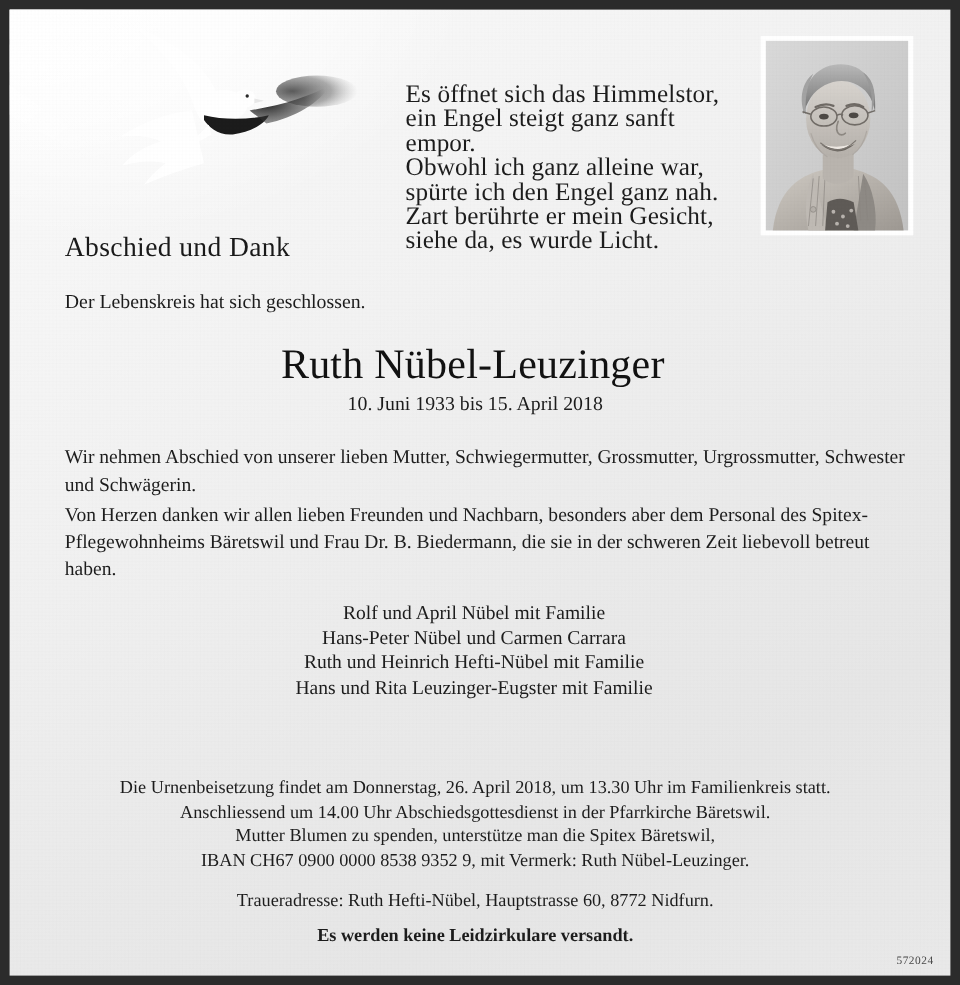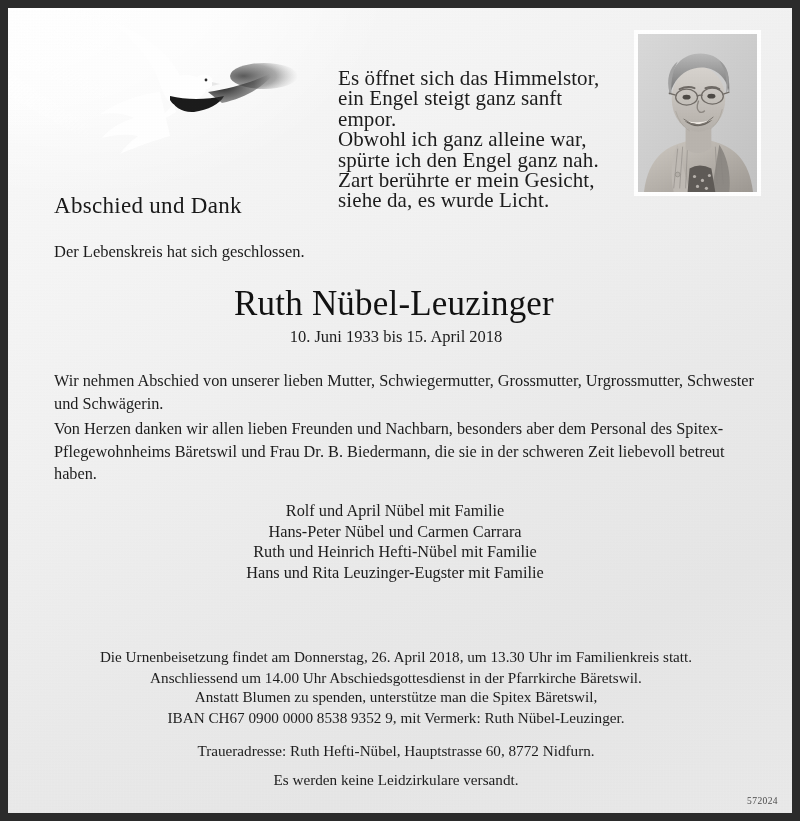--- a/index.html
+++ b/index.html
@@ -147,21 +147,21 @@
     text-align: center;
     font-size: 15.2px;
     line-height: 20.5px;
     color: #1d1d1d;
     padding-right: 8px;
     box-sizing: border-box;
   }
   #footer-ceremony  { top: 639px; }
   #footer-donation  { top: 679px; }
   #footer-address   { top: 733px; }
-  #footer-closing   { top: 762px; }
+  #footer-closing   { top: 762px; font-weight: bold; }
 
   .ref-number {
     position: absolute;
     right: 14px;
     bottom: 7px;
     font-size: 9.5px;
     font-family: Liberation Serif, serif;
     color: #4a4a4a;
     letter-spacing: 0.4px;
   }
@@ -316,21 +316,21 @@
     <div>Ruth und Heinrich Hefti-Nübel mit Familie</div>
     <div>Hans und Rita Leuzinger-Eugster mit Familie</div>
   </div>
 
   <div class="footer-block" id="footer-ceremony">
     <div>Die Urnenbeisetzung findet am Donnerstag, 26. April 2018, um 13.30 Uhr im Familienkreis statt.</div>
     <div>Anschliessend um 14.00 Uhr Abschiedsgottesdienst in der Pfarrkirche Bäretswil.</div>
   </div>
 
   <div class="footer-block" id="footer-donation">
-    <div>Anstatt Blumen zu spenden, unterstütze man die Spitex Bäretswil,</div>
+    <div>Mutter Blumen zu spenden, unterstütze man die Spitex Bäretswil,</div>
     <div>IBAN CH67 0900 0000 8538 9352 9, mit Vermerk: Ruth Nübel-Leuzinger.</div>
   </div>
 
   <div class="footer-block" id="footer-address">Traueradresse: Ruth Hefti-Nübel, Hauptstrasse 60, 8772 Nidfurn.</div>
   <div class="footer-block" id="footer-closing">Es werden keine Leidzirkulare versandt.</div>
 
   <div class="ref-number">572024</div>
 
   <div class="grain"></div>
 </div>

